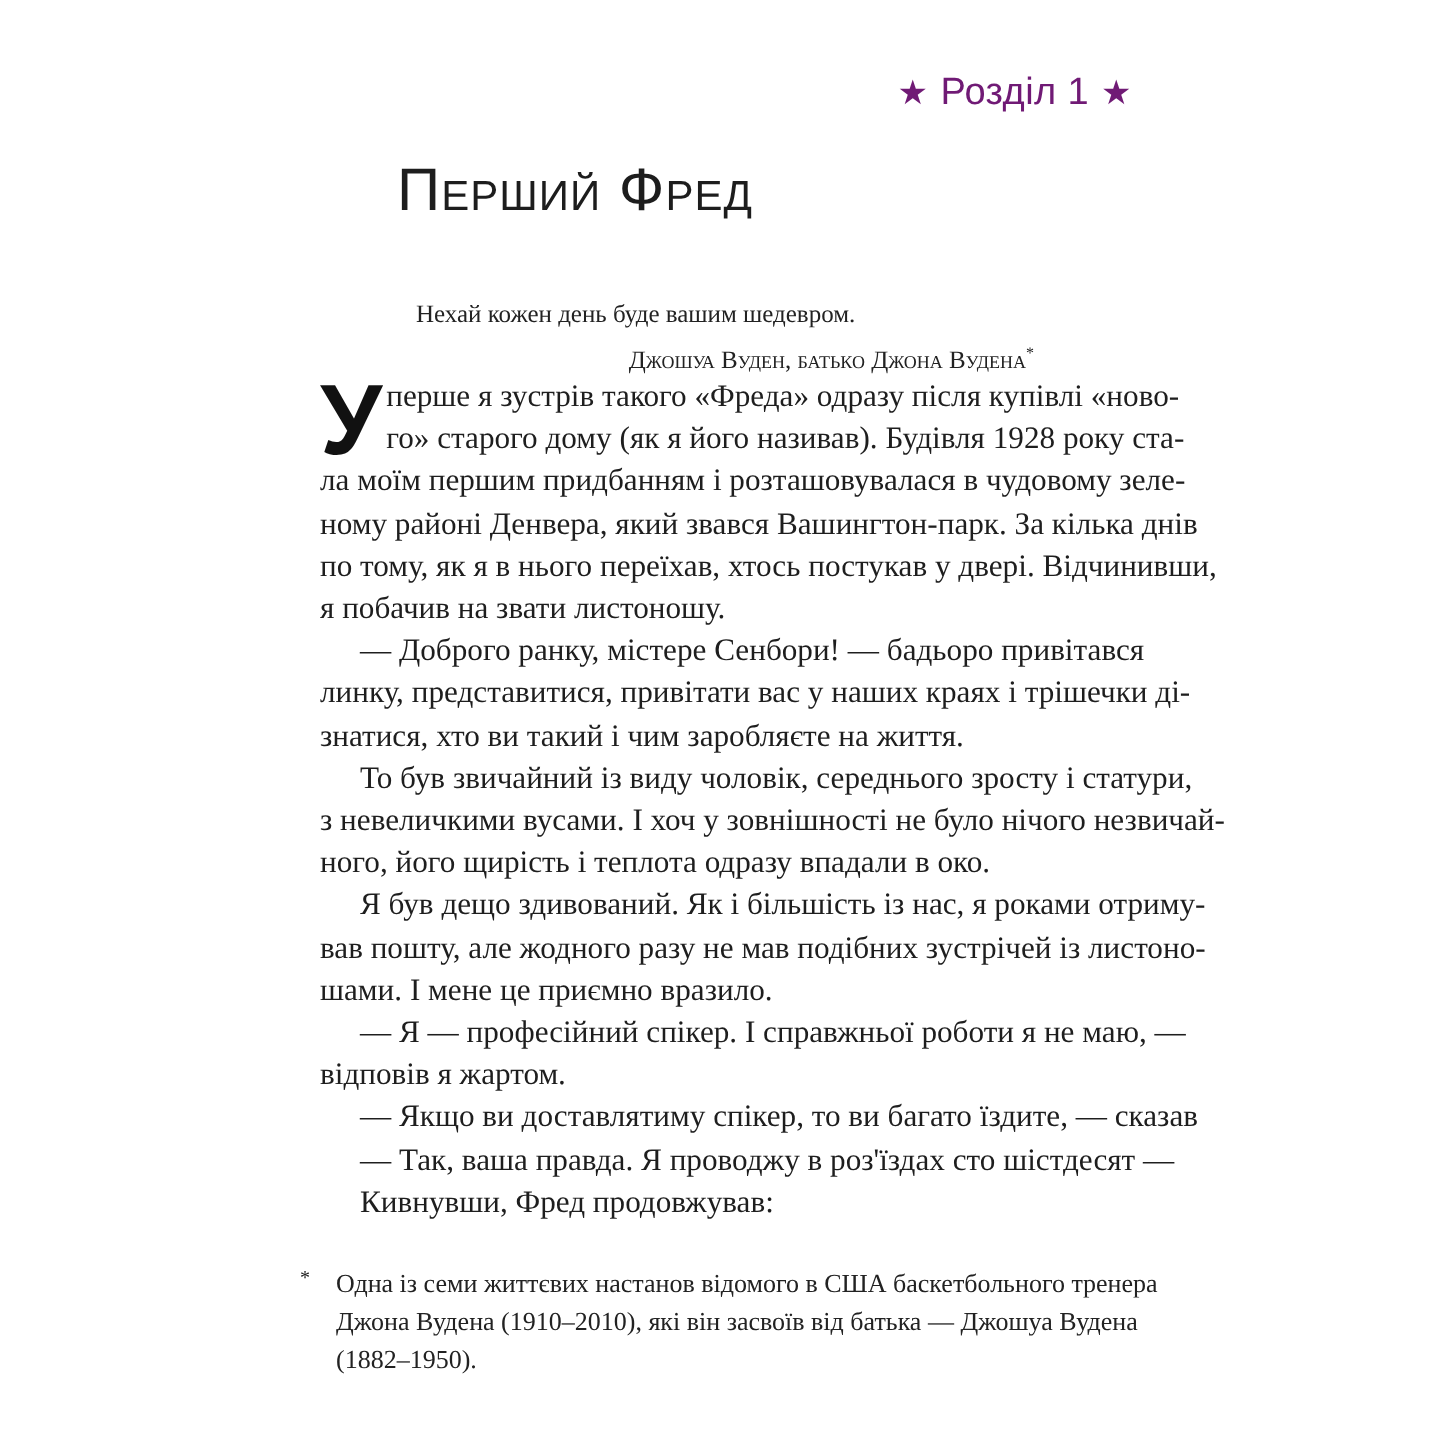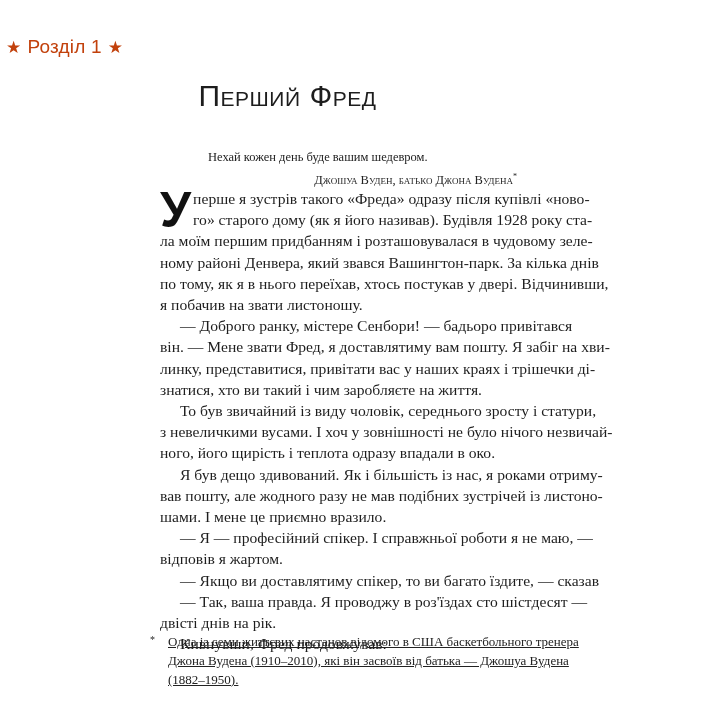--- a/index.html
+++ b/index.html
@@ -2,22 +2,22 @@
 <html><head>
 <meta charset="utf-8">
 <style>
   html, body { margin: 0; padding: 0; }
   body {
     width: 720px; height: 720px; background: #ffffff; overflow: hidden;
     position: relative; color: #1a1a1a;
   }
   .page { position: absolute; left: 0; top: 0; width: 720px; height: 720px; }
   .chapter-label {
-    position: absolute; top: 36px; left: 0; width: 572px; text-align: left;
-    font-family: "Liberation Sans", "DejaVu Sans", sans-serif; font-size: 19px; color: #c2410c;
+    position: absolute; top: 36px; left: 0; width: 572px; text-align: right;
+    font-family: "Liberation Sans", "DejaVu Sans", sans-serif; font-size: 19px; color: #701a75;
     letter-spacing: 0.2px;
   }
   .chapter-label .star { font-size: 17px; margin: 0 6px; }
   .chapter-title {
     position: absolute; top: 79px; left: 0; width: 575px; text-align: center;
     font-family: "Liberation Sans", "DejaVu Sans", sans-serif; font-size: 30px; color: #1d1d1d;
     font-variant: small-caps; letter-spacing: 0.5px;
   }
   .epigraph {
     position: absolute; top: 148px; left: 160px; width: 383px;
@@ -38,21 +38,21 @@
   .drop-cap {
     float: left; font-family: "Liberation Sans", "DejaVu Sans", sans-serif; font-weight: bold;
     font-size: 50px; line-height: 40px; height: 40px; margin: 2px 2px 0 0; color: #111;
   }
   .footnote {
     position: absolute; top: 632px; left: 160px; width: 384px;
     font-family: "Liberation Serif", "DejaVu Serif", serif; font-size: 13px; color: #222;
     line-height: 19px;
   }
   .footnote .fn-mark { position: absolute; left: -10px; top: -2px; font-size: 10px; }
-  .footnote .line { padding-left: 8px; text-decoration: underline; }
+  .footnote .line { padding-left: 8px; }
 </style>
 </head>
 <body>
 
 <div class="page">
 
   <div class="chapter-label">
     <span class="star">★</span><span>Розділ 1</span><span class="star">★</span>
   </div>
 
@@ -68,21 +68,20 @@
       <span class="drop-cap">У</span>
       <span class="line">перше я зустрів такого «Фреда» одразу після купівлі «ново-</span>
       <span class="line">го» старого дому (як я його називав). Будівля 1928 року ста-</span>
       <span class="line">ла моїм першим придбанням і розташовувалася в чудовому зеле-</span>
       <span class="line">ному районі Денвера, який звався Вашингтон-парк. За кілька днів</span>
       <span class="line">по тому, як я в нього переїхав, хтось постукав у двері. Відчинивши,</span>
       <span class="line last">я побачив на звати листоношу.</span>
     </p>
     <p>
       <span class="line" style="padding-left:20px">— Доброго ранку, містере Сенбори! — бадьоро привітався</span>
-      <span class="line">він. — Мене звати Фред, я доставлятиму вам пошту. Я забіг на хви-</span>
       <span class="line">линку, представитися, привітати вас у наших краях і трішечки ді-</span>
       <span class="line last">знатися, хто ви такий і чим заробляєте на життя.</span>
     </p>
     <p>
       <span class="line" style="padding-left:20px">То був звичайний із виду чоловік, середнього зросту і статури,</span>
       <span class="line">з невеличкими вусами. І хоч у зовнішності не було нічого незвичай-</span>
       <span class="line last">ного, його щирість і теплота одразу впадали в око.</span>
     </p>
     <p>
       <span class="line" style="padding-left:20px">Я був дещо здивований. Як і більшість із нас, я роками отриму-</span>
@@ -91,21 +90,20 @@
     </p>
     <p>
       <span class="line" style="padding-left:20px">— Я — професійний спікер. І справжньої роботи я не маю, —</span>
       <span class="line last">відповів я жартом.</span>
     </p>
     <p>
       <span class="line" style="padding-left:20px">— Якщо ви доставлятиму спікер, то ви багато їздите, — сказав</span>
     </p>
     <p>
       <span class="line" style="padding-left:20px">— Так, ваша правда. Я проводжу в роз'їздах сто шістдесят —</span>
-      <span class="line last">двісті днів на рік.</span>
     </p>
     <p>
       <span class="line last" style="padding-left:20px">Кивнувши, Фред продовжував:</span>
     </p>
   </div>
 
   <div class="footnote">
     <span class="fn-mark">*</span>
     <span class="line">Одна із семи життєвих настанов відомого в США баскетбольного тренера</span>
     <span class="line">Джона Вудена (1910–2010), які він засвоїв від батька — Джошуа Вудена</span>

